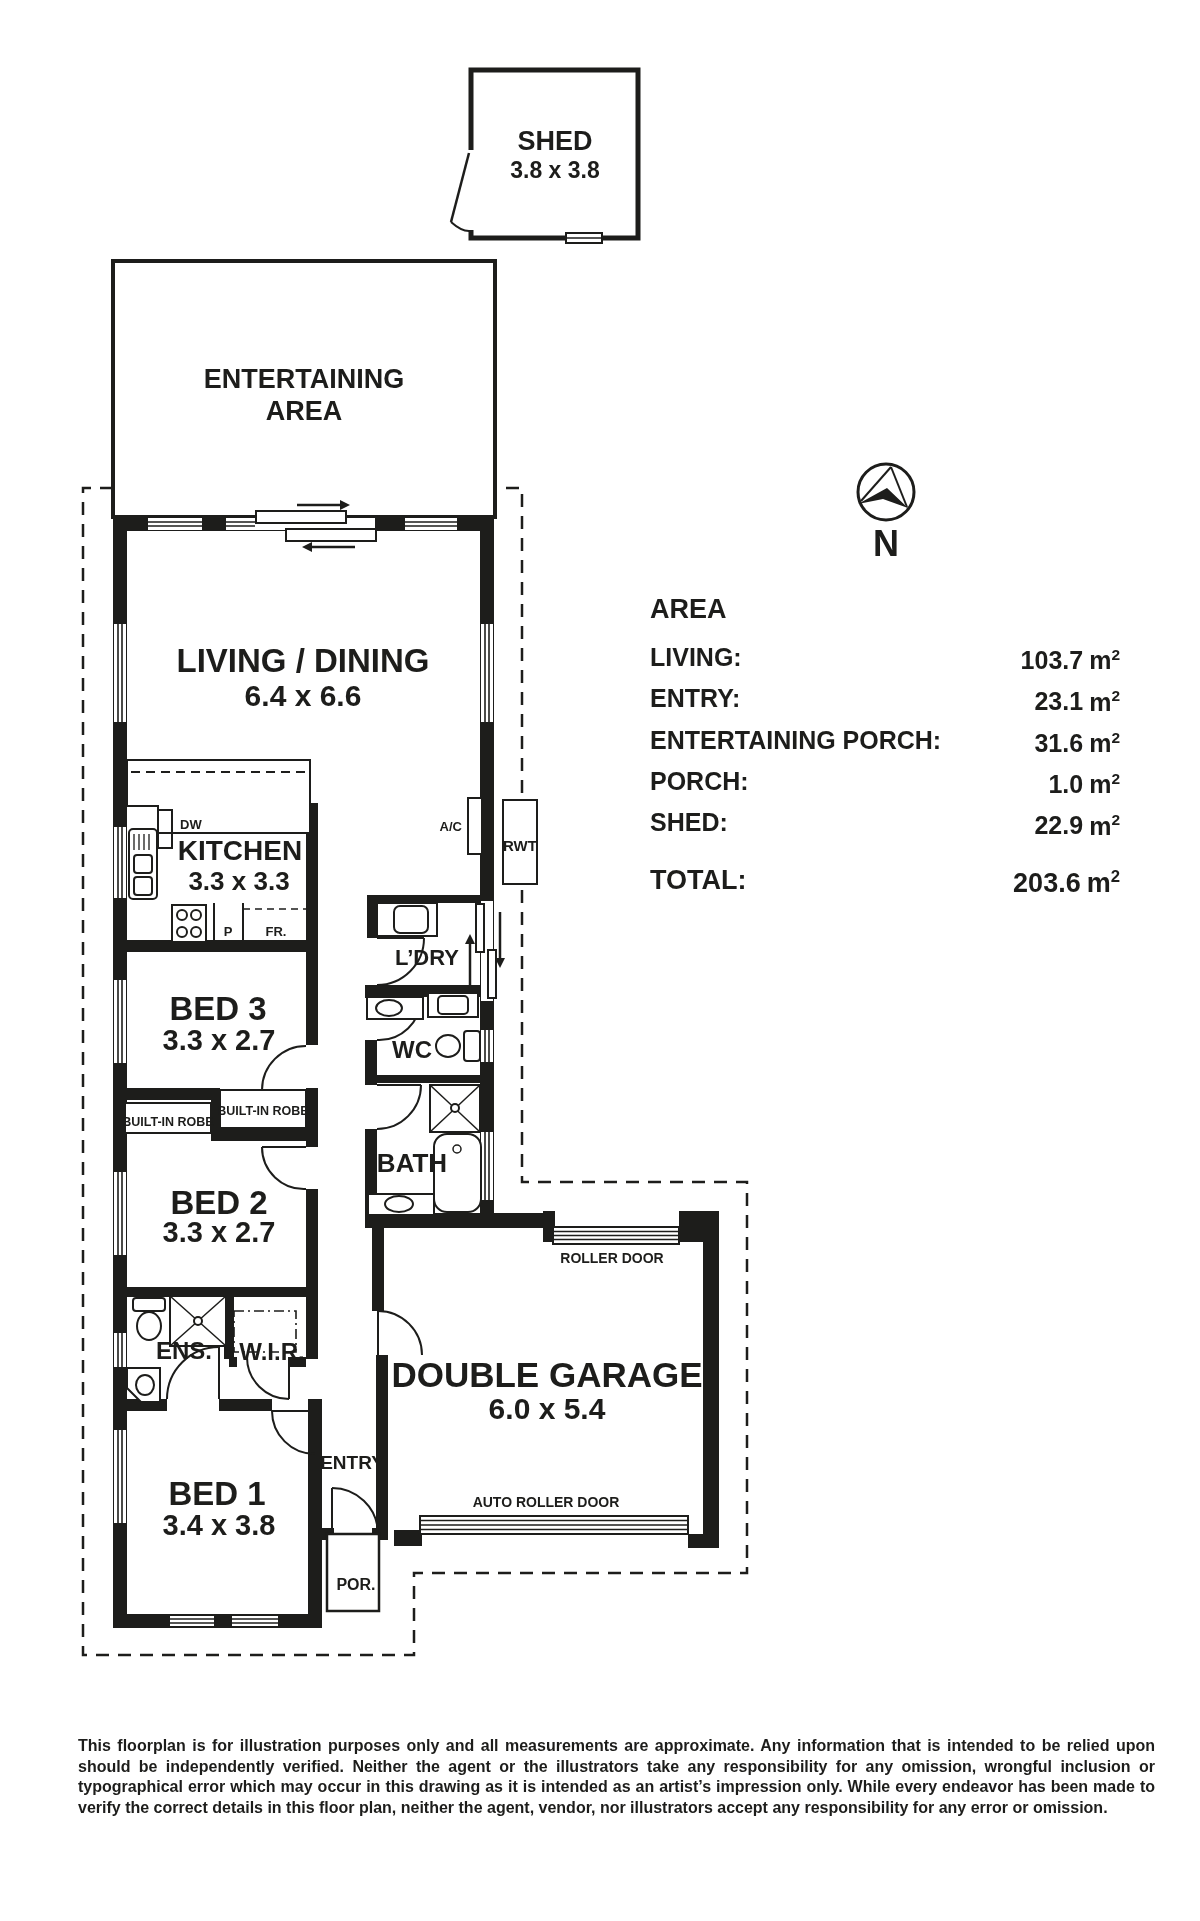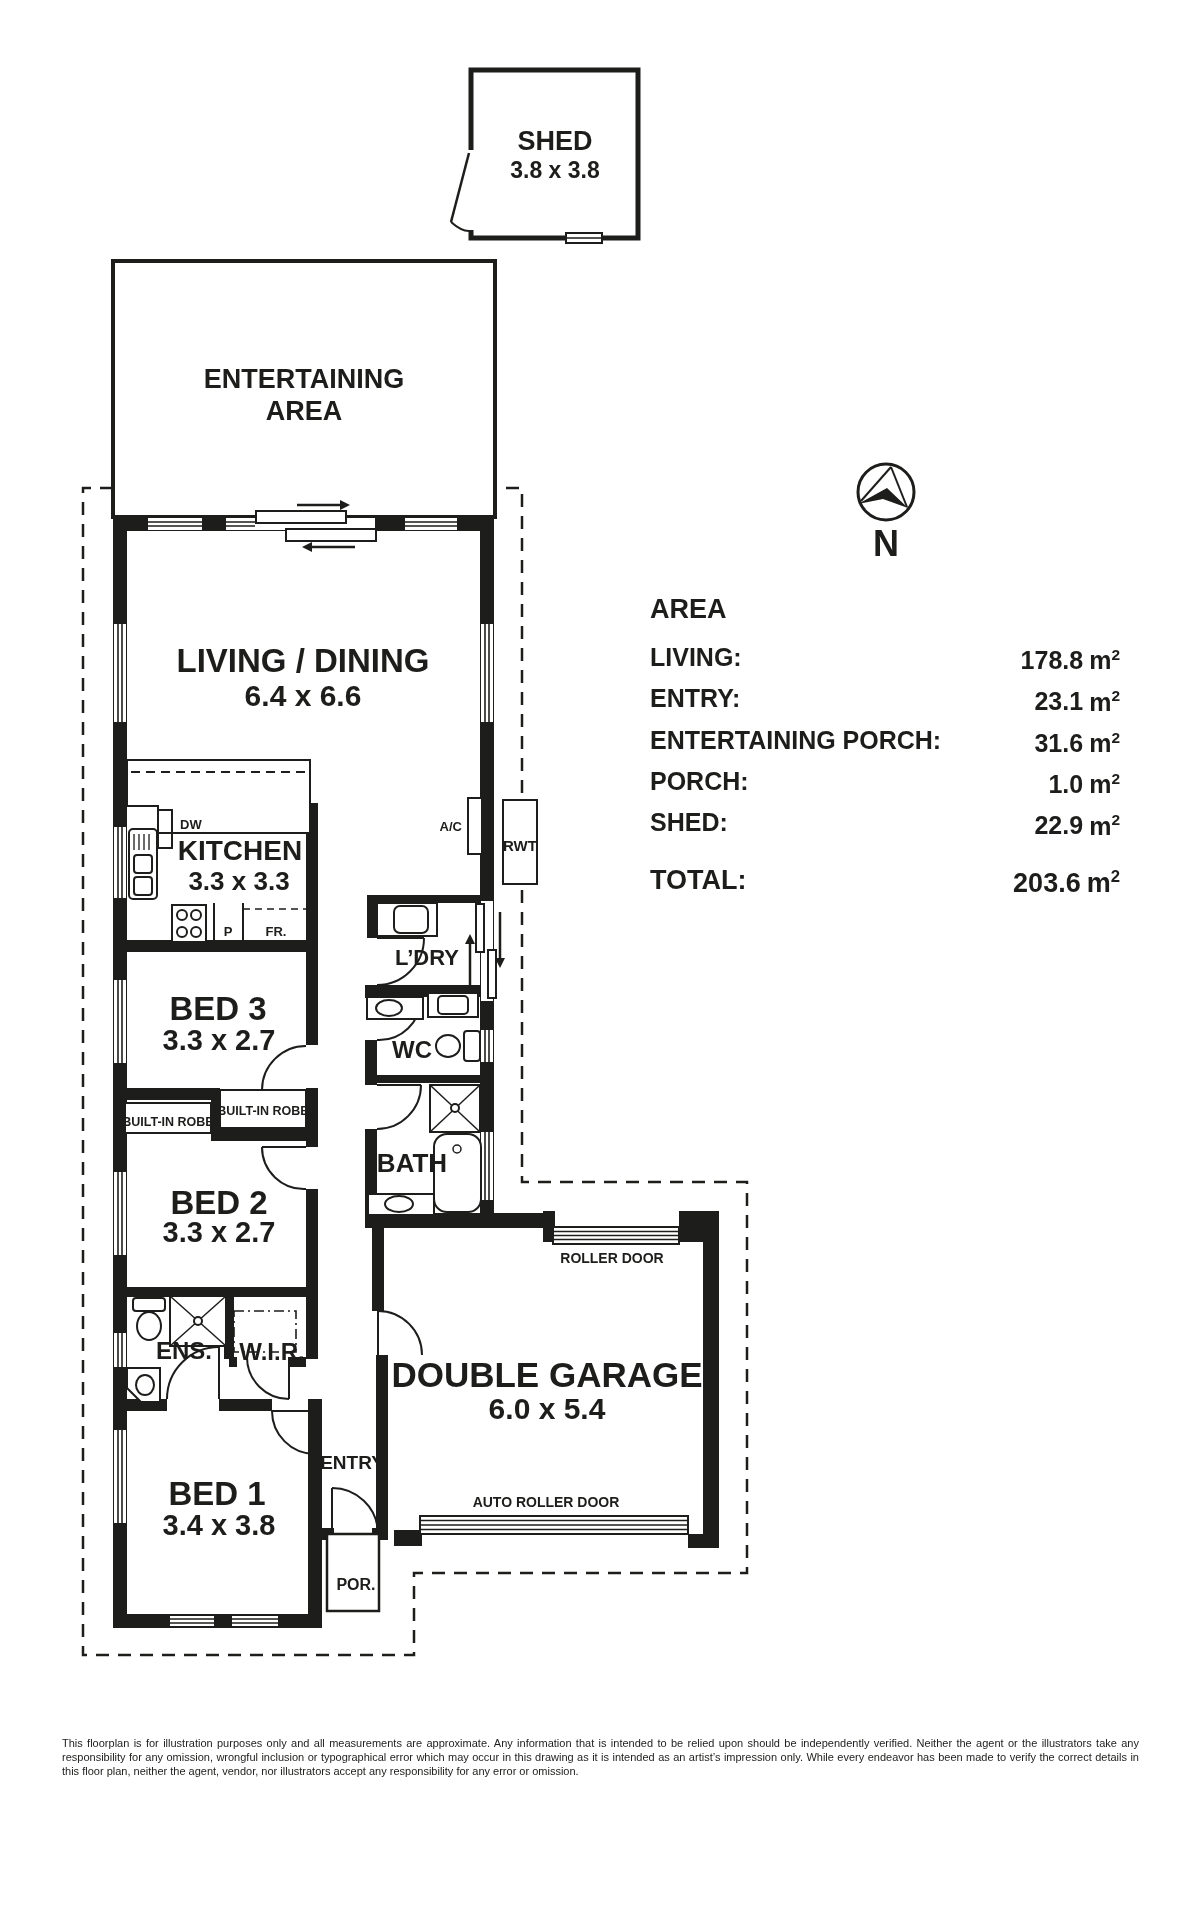--- a/index.html
+++ b/index.html
@@ -13,22 +13,22 @@
   .t28{font-size:28px}.t27{font-size:27px}.t26{font-size:26px}.t24{font-size:24px}
   .t23{font-size:23px}.t22{font-size:22px}.t19{font-size:19px}.t16{font-size:16px}
   .t15{font-size:15px}.t14{font-size:14px}.t13{font-size:13px}.t12{font-size:12.5px}
   .area-table{position:absolute;left:650px;top:594px;width:470px;}
   .area-heading{font-size:27px;font-weight:700;margin:0 0 12px 0;}
   .area-row{display:flex;justify-content:space-between;align-items:center;
             font-size:25px;font-weight:700;line-height:35px;}
   .area-row.total{font-size:27px;margin-top:14px;line-height:38px;}
   .area-val sup{font-size:62%;font-weight:700;}
   .area-val .u{margin-left:6px;}
-  .disclaimer{position:absolute;left:62px;top:1736px;width:1077px;
-              font-size:11px;line-height:1.29;text-align:justify;font-weight:400;}
+  .disclaimer{position:absolute;left:78px;top:1736px;width:1077px;
+              font-size:16px;line-height:1.29;text-align:justify;font-weight:700;}
 </style>
 </head>
 <body>
 
 <div class="canvas">
 
 <svg width="1200" height="1921" viewBox="0 0 1200 1921">
 
   <g>
     <path d="M113,488 H83 V1655 H414 V1573 H747 V1182 H522 V488 H495" fill="none" stroke="#1d1d1b" stroke-width="2.5" stroke-dasharray="13 9"></path>
@@ -391,21 +391,21 @@
     <text x="352" y="1469" class="ctr t19">ENTRY</text>
     <text x="547" y="1387" class="ctr t35">DOUBLE GARAGE</text>
     <text x="547" y="1419" class="ctr t30">6.0 x 5.4</text>
   </g>
 </svg>
 
 <div class="area-table">
   <div class="area-heading">AREA</div>
   <div class="area-row">
     <span>LIVING:</span>
-    <span class="area-val"><span>178.8</span><span class="u">m</span><sup>2</sup></span>
+    <span class="area-val"><span>103.7</span><span class="u">m</span><sup>2</sup></span>
   </div>
   <div class="area-row">
     <span>ENTRY:</span>
     <span class="area-val"><span>23.1</span><span class="u">m</span><sup>2</sup></span>
   </div>
   <div class="area-row">
     <span>ENTERTAINING PORCH:</span>
     <span class="area-val"><span>31.6</span><span class="u">m</span><sup>2</sup></span>
   </div>
   <div class="area-row">

